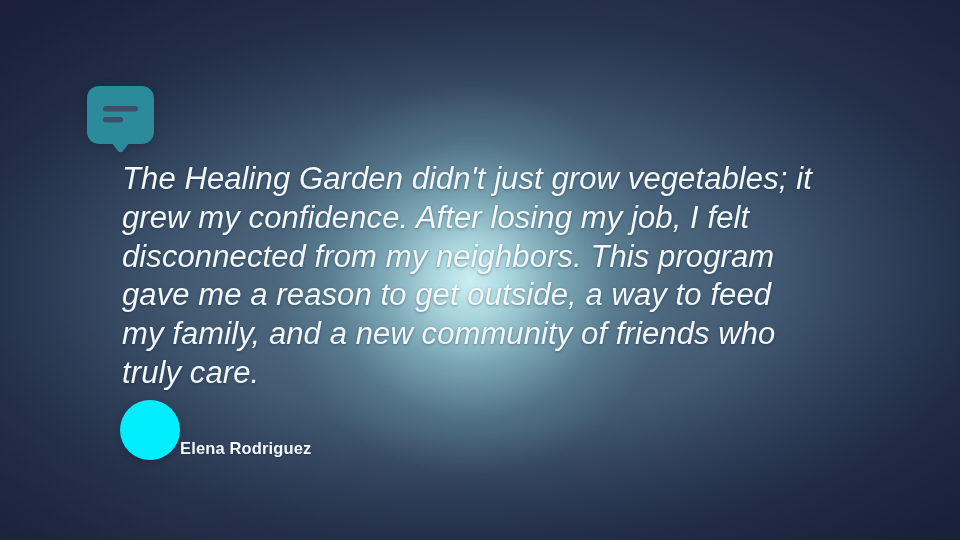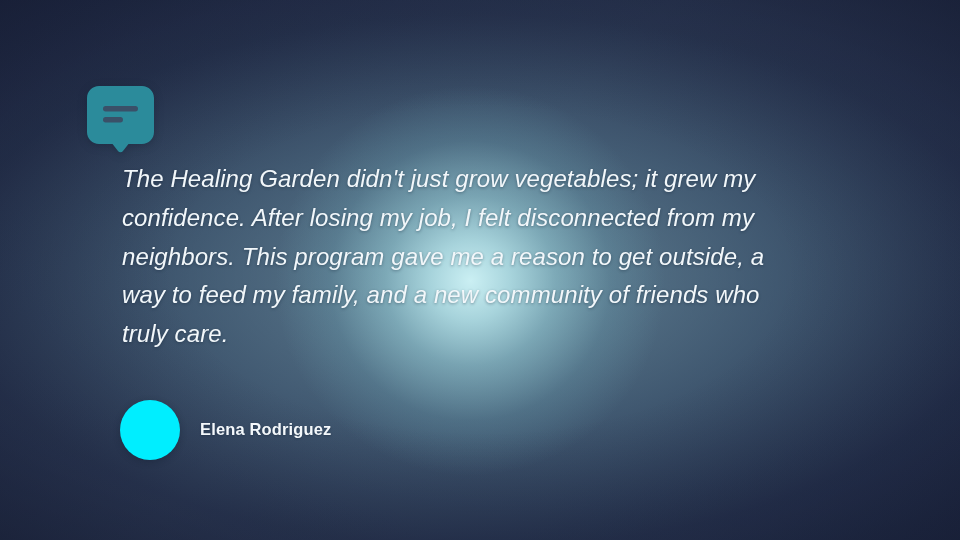--- a/index.html
+++ b/index.html
@@ -86,37 +86,37 @@
     filter: drop-shadow(0 2px 4px rgba(10,20,35,0.28));
   }
   .quote-icon svg { display: block; width: 69px; height: 68px; }
 
   
   .quote-text {
     position: absolute;
     left: 122px;
     top: 160px;
     width: 690px;
-    font-size: 24px;
+    font-size: 31px;
     line-height: 38.8px;
     font-style: italic;
     font-weight: 400;
     color: #f2f7fa;
     letter-spacing: 0.1px;
     text-shadow: 0 1px 3px rgba(20,35,55,0.42);
   }
 
   
   .author {
     position: absolute;
     left: 120px;
     top: 400px;
     display: flex;
-    align-items: center;
-    gap: 20px;
+    align-items: flex-end;
+    gap: 0;
   }
 
   .avatar {
     width: 60px;
     height: 60px;
     border-radius: 50%;
     background: #00eeff;
     flex: 0 0 auto;
     box-shadow: 0 2px 7px rgba(12,24,40,0.30);
   }

